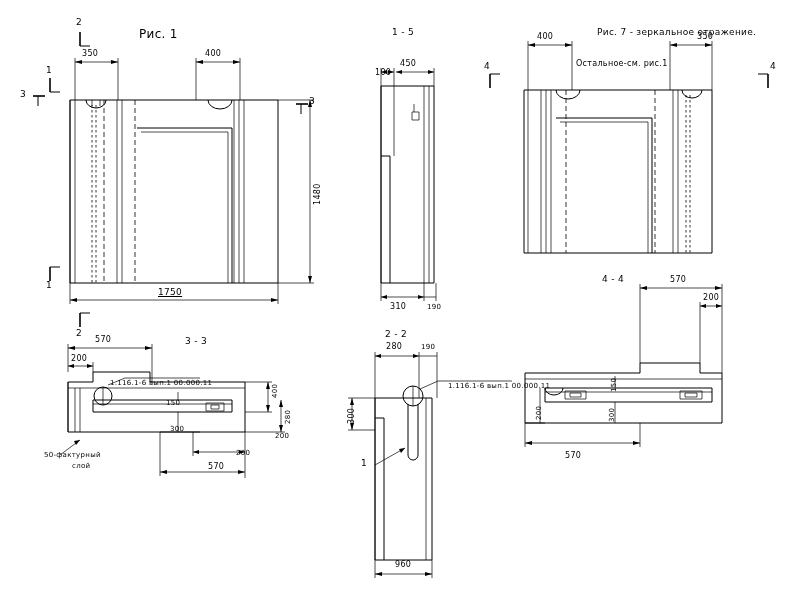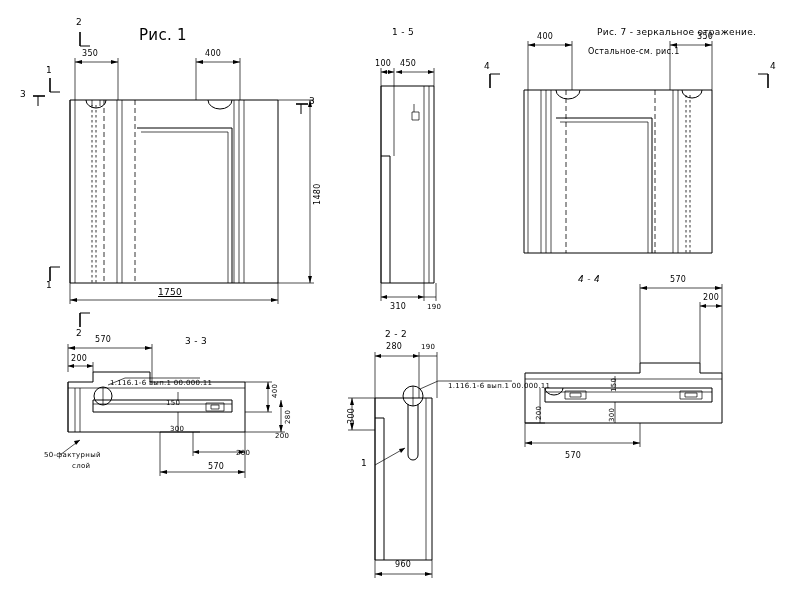--- a/index.html
+++ b/index.html
@@ -19,21 +19,21 @@
     position: absolute;
     font-family: "DejaVu Sans", sans-serif;
     font-size: 9px;
     color: #000;
     white-space: nowrap;
     line-height: 1;
     letter-spacing: 0.3px;
   }
   .lbl.small { font-size: 8px; }
   .lbl.tiny  { font-size: 7px; }
-  .lbl.big   { font-size: 15px; }
+  .lbl.big   { font-size: 12px; }
   .lbl.vert {
     transform: rotate(-90deg);
     transform-origin: left top;
   }
   svg.draw {
     position: absolute;
     left: 0; top: 0;
     width: 801px;
     height: 591px;
   }
@@ -311,47 +311,47 @@
   <div class="lbl" style="left:46px; top:66px;">1</div>
   <div class="lbl" style="left:46px; top:281px;">1</div>
   <div class="lbl" style="left:20px; top:90px;">3</div>
   <div class="lbl" style="left:309px; top:97px;">3</div>
   <div class="lbl small" style="left:82px; top:50px;">350</div>
   <div class="lbl small" style="left:205px; top:50px;">400</div>
   <div class="lbl small vert" style="left:314px; top:205px;">1480</div>
   <div class="lbl" style="left:158px; top:288px;text-decoration:underline;">1750</div>
 
   <div class="lbl" style="left:392px; top:28px;">1 - 5</div>
-  <div class="lbl small" style="left:375px; top:60px;text-align:center;">100</div>
+  <div class="lbl small" style="left:375px; top:69px;text-align:center;">100</div>
   <div class="lbl small" style="left:400px; top:60px;">450</div>
   <div class="lbl small" style="left:390px; top:303px;">310</div>
   <div class="lbl tiny" style="left:427px; top:304px;">190</div>
 
   <div class="lbl" style="left:597px; top:28px;">Рис. 7 - зеркальное отражение.</div>
-  <div class="lbl small" style="left:576px; top:48px;margin-left:12px;">Остальное-см. рис.1</div>
+  <div class="lbl small" style="left:576px; top:60px;">Остальное-см. рис.1</div>
   <div class="lbl small" style="left:537px; top:33px;">400</div>
   <div class="lbl small" style="left:697px; top:33px;">350</div>
   <div class="lbl" style="left:484px; top:62px;">4</div>
   <div class="lbl" style="left:770px; top:62px;">4</div>
 
   <div class="lbl" style="left:185px; top:337px;">3 - 3</div>
   <div class="lbl small" style="left:95px; top:336px;">570</div>
   <div class="lbl small" style="left:71px; top:355px;">200</div>
   <div class="lbl tiny" style="left:110px; top:380px;">1.116.1-6 вып.1 00.000.11</div>
   <div class="lbl tiny" style="left:166px; top:400px;">150</div>
   <div class="lbl tiny" style="left:170px; top:426px;">300</div>
   <div class="lbl tiny vert" style="left:272px; top:398px;">400</div>
   <div class="lbl tiny vert" style="left:285px; top:424px;">280</div>
   <div class="lbl tiny" style="left:275px; top:433px;">200</div>
   <div class="lbl tiny" style="left:236px; top:450px;">200</div>
   <div class="lbl small" style="left:208px; top:463px;">570</div>
   <div class="lbl tiny" style="left:44px; top:452px;">50-фактурный</div>
   <div class="lbl tiny" style="left:72px; top:463px;">слой</div>
 
-  <div class="lbl" style="left:578px; top:275px;font-style:italic;">4 - 4</div>
+  <div class="lbl" style="left:602px; top:275px;">4 - 4</div>
   <div class="lbl small" style="left:670px; top:276px;">570</div>
   <div class="lbl small" style="left:703px; top:294px;">200</div>
   <div class="lbl tiny vert" style="left:611px; top:392px;">150</div>
   <div class="lbl tiny vert" style="left:609px; top:422px;">300</div>
   <div class="lbl tiny vert" style="left:536px; top:420px;">200</div>
   <div class="lbl small" style="left:565px; top:452px;">570</div>
 
   <div class="lbl" style="left:385px; top:330px;">2 - 2</div>
   <div class="lbl small" style="left:386px; top:343px;">280</div>
   <div class="lbl tiny" style="left:421px; top:344px;">190</div>

